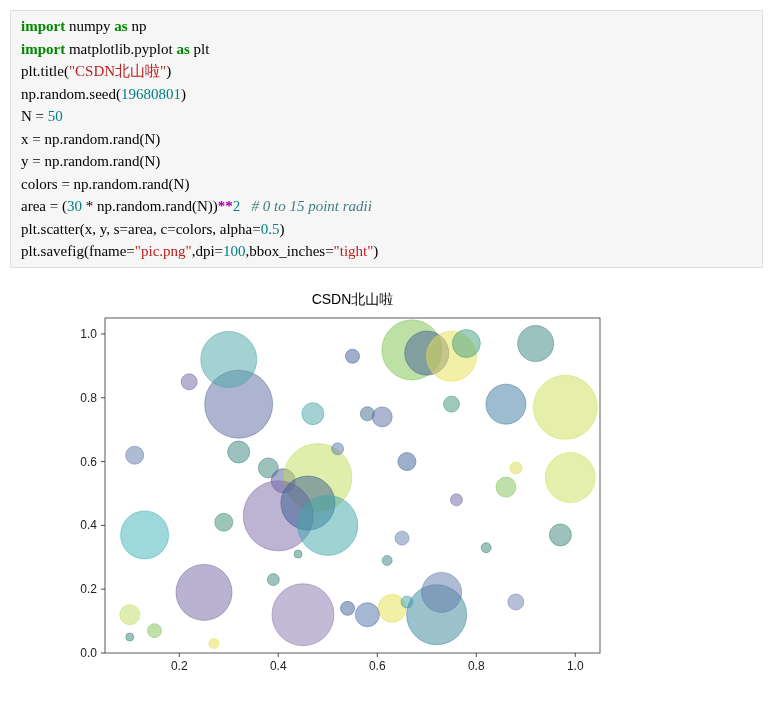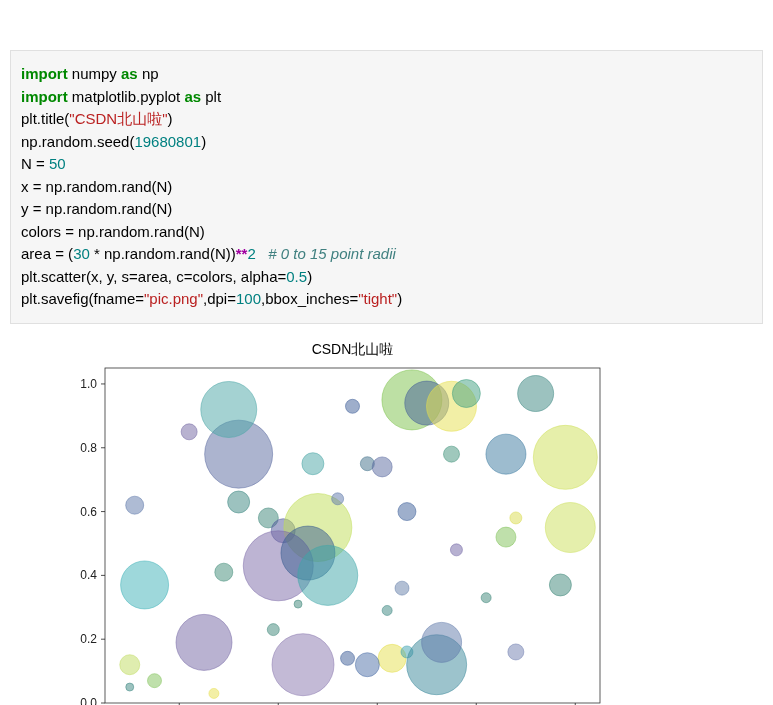--- a/index.html
+++ b/index.html
@@ -5,37 +5,36 @@
   body {
     margin: 0;
     padding: 10px;
     font-family: "SimSun", "Microsoft YaHei", monospace;
     background: #fff;
     width: 753px;
   }
   .code-block {
     background: #f6f6f6;
     border: 1px solid #e0e0e0;
-    padding: 12px 10px;
-    font-family: Liberation Sans, sans-serif;
+    padding: 4px 10px;
+    font-family: Liberation Serif, serif;
     font-size: 15px;
     line-height: 1.5;
     white-space: pre;
     color: #000;
     overflow: auto;
-    margin-top: 40px;
   }
   .kw { color: #008800; font-weight: bold; }
   .s { color: #BA2121; }
   .n-num { color: #008080; }
   .pow { color: #a000a0; font-weight: bold; }
   .cm { color: #408080; font-style: italic; }
 
   .chart-wrap {
-    margin-top: 14px;
+    margin-top: 20px;
     margin-left: 40px;
     position: relative;
   }
   svg { display: block; }
   .tick-label { font: 12px sans-serif; fill: #222; }
   .tick-line { stroke: #222; stroke-width: 0.8; }
   .chart-title { font: 14px sans-serif; fill: #000; text-anchor: middle; }
   .watermark {
     position: absolute;
     right: 4px;

